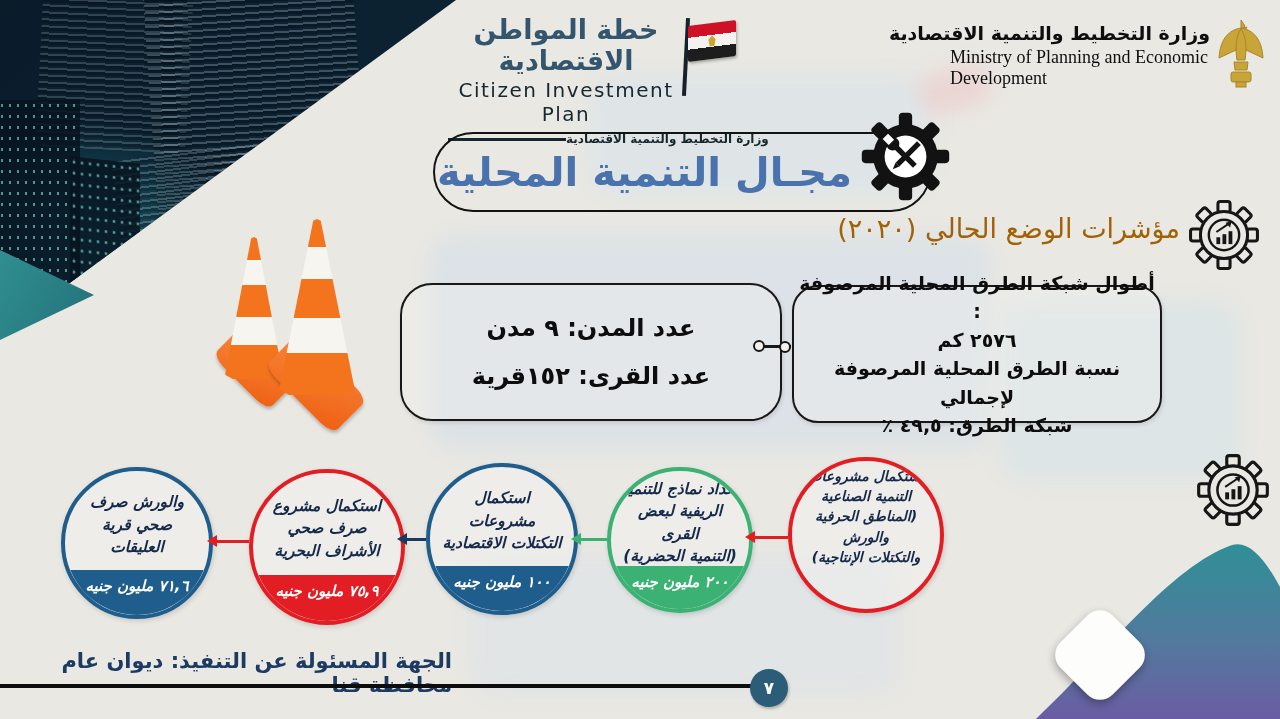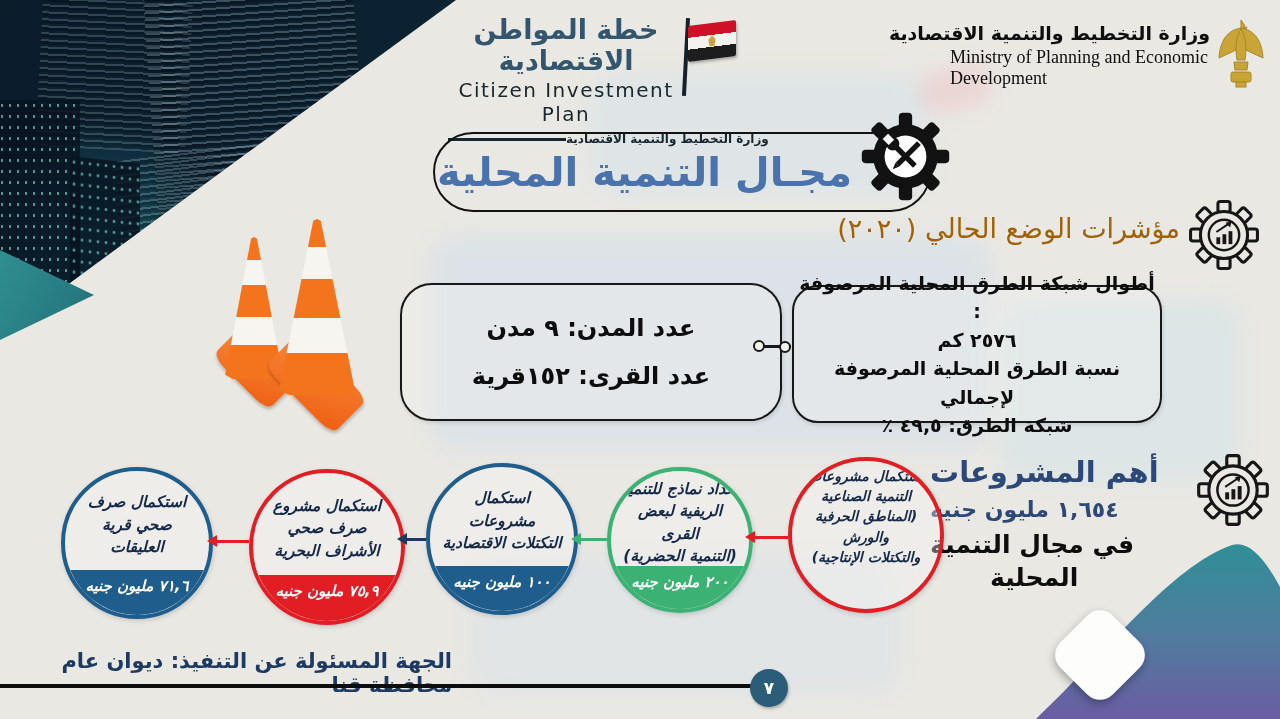--- a/index.html
+++ b/index.html
@@ -254,26 +254,20 @@
     <div class="cone-base base1"></div>
     <div class="cone cone1">
         <div class="cone-stripes"></div>
       </div>
     <div class="cone-base base2"></div>
     <div class="cone cone2">
         <div class="cone-stripes"></div>
       </div>
   </div>
 
-  <div class="proj-head">
-    <div class="proj-line1">أهم المشروعات</div>
-    <div class="proj-line2">١,٦٥٤ مليون جنيه</div>
-    <div class="proj-line3">في مجال التنمية</div>
-    <div class="proj-line4">المحلية</div>
-  </div>
   <svg class="gear-proj" viewBox="0 0 100 100">
     <g stroke="#161616" stroke-width="4" fill="#e9e8e3">
       <rect x="42" y="6" width="16" height="14" rx="3"></rect>
       <rect x="42" y="6" width="16" height="14" rx="3" transform="rotate(45 50 50)"></rect>
       <rect x="42" y="6" width="16" height="14" rx="3" transform="rotate(90 50 50)"></rect>
       <rect x="42" y="6" width="16" height="14" rx="3" transform="rotate(135 50 50)"></rect>
       <rect x="42" y="6" width="16" height="14" rx="3" transform="rotate(180 50 50)"></rect>
       <rect x="42" y="6" width="16" height="14" rx="3" transform="rotate(225 50 50)"></rect>
       <rect x="42" y="6" width="16" height="14" rx="3" transform="rotate(270 50 50)"></rect>
       <rect x="42" y="6" width="16" height="14" rx="3" transform="rotate(315 50 50)"></rect>
@@ -312,21 +306,21 @@
   </div>
   <div class="pcircle pc3" style="--c: #e21d24;">
     <div class="ct">استكمال  مشروع
 صرف صحي
 الأشراف البحرية</div>
     <div class="band">
         <span>٧٥,٩ مليون جنيه</span>
       </div>
   </div>
   <div class="pcircle pc4" style="--c: #1f5d8d;">
-    <div class="ct">استكمال صرف
+    <div class="ct">والورش صرف
 صحي قرية
 العليقات</div>
     <div class="band">
         <span>٧١,٦ مليون جنيه</span>
       </div>
   </div>
   <div class="parrow pa0" style="--c: #e21d24;"></div>
   <div class="parrow pa1" style="--c: #3bb273;"></div>
   <div class="parrow pa2" style="--c: #1b3a5c;"></div>
   <div class="parrow pa3" style="--c: #e21d24;"></div>

